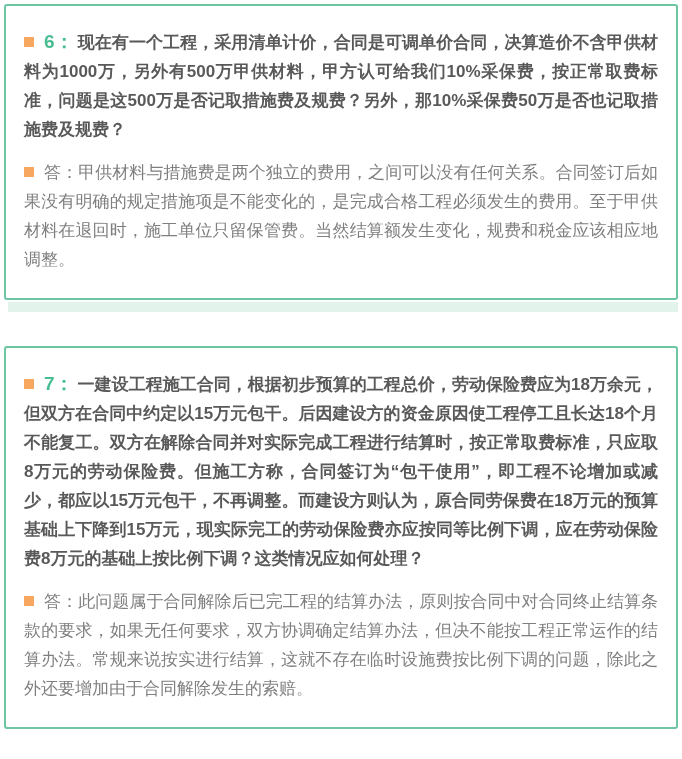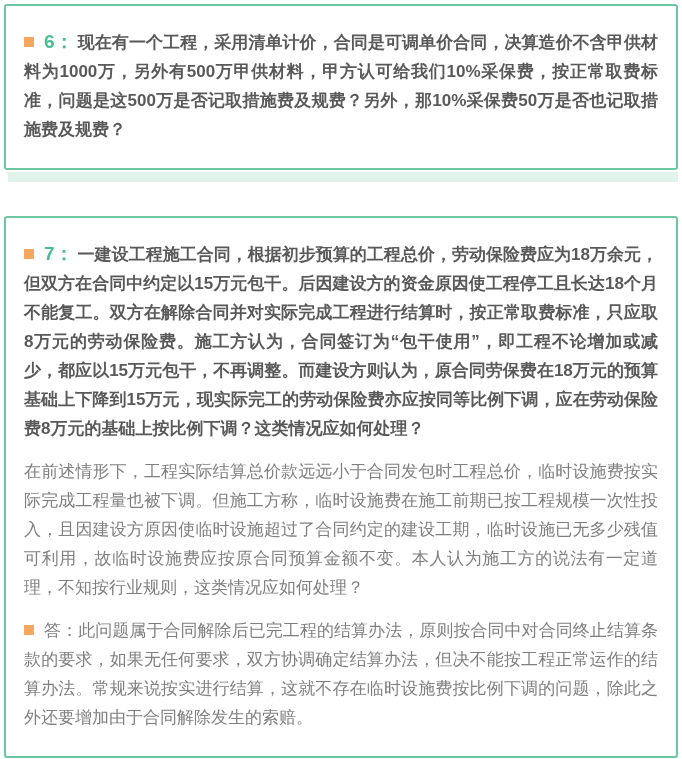--- a/index.html
+++ b/index.html
@@ -49,28 +49,30 @@
 </style>
 </head>
 <body>
 
 <div class="page">
 
   <section class="card">
     <p class="para question">
       <span class="bullet"></span><span class="q-number">6：</span><span>现在有一个工程，采用清单计价，合同是可调单价合同，决算造价不含甲供材料为1000万，另外有500万甲供材料，甲方认可给我们10%采保费，按正常取费标准，问题是这500万是否记取措施费及规费？另外，那10%采保费50万是否也记取措施费及规费？</span>
     </p>
+    <p class="para answer">
+      <span class="bullet"></span><span>答：</span><span>甲供材料与措施费是两个独立的费用，之间可以没有任何关系。合同签订后如果没有明确的规定措施项是不能变化的，是完成合格工程必须发生的费用。至于甲供材料在退回时，施工单位只留保管费。当然结算额发生变化，规费和税金应该相应地调整。</span>
+    </p>
   </section>
   <div class="card-shadow"></div>
 
   <div class="card-gap"></div>
 
   <section class="card">
     <p class="para question">
-      <span class="bullet"></span><span class="q-number">7：</span><span>一建设工程施工合同，根据初步预算的工程总价，劳动保险费应为18万余元，但双方在合同中约定以15万元包干。后因建设方的资金原因使工程停工且长达18个月不能复工。双方在解除合同并对实际完成工程进行结算时，按正常取费标准，只应取8万元的劳动保险费。施工方认为，合同签订为“包干使用”，即工程不论增加或减少，都应以15万元包干，不再调整。而建设方则认为，原合同劳保费在18万元的预算基础上下降到15万元，现实际完工的劳动保险费亦应按同等比例下调，应在劳动保险费8万元的基础上按比例下调？这类情况应如何处理？</span>
+      <span class="bullet"></span><span class="q-number">7：</span><span>一建设工程施工合同，根据初步预算的工程总价，劳动保险费应为18万余元，但双方在合同中约定以15万元包干。后因建设方的资金原因使工程停工且长达18个月不能复工。双方在解除合同并对实际完成工程进行结算时，按正常取费标准，只应取8万元的劳动保险费。但施工方称，合同签订为“包干使用”，即工程不论增加或减少，都应以15万元包干，不再调整。而建设方则认为，原合同劳保费在18万元的预算基础上下降到15万元，现实际完工的劳动保险费亦应按同等比例下调，应在劳动保险费8万元的基础上按比例下调？这类情况应如何处理？</span>
     </p>
-    <p class="para">在前述情形下，工程实际结算总价款远远小于合同发包时工程总价，临时设施费按实际完成工程量也被下调。但施工方称，临时设施费在施工前期已按工程规模一次性投入，且因建设方原因使临时设施超过了合同约定的建设工期，临时设施已无多少残值可利用，故临时设施费应按原合同预算金额不变。本人认为施工方的说法有一定道理，不知按行业规则，这类情况应如何处理？</p>
     <p class="para answer">
       <span class="bullet"></span><span>答：</span><span>此问题属于合同解除后已完工程的结算办法，原则按合同中对合同终止结算条款的要求，如果无任何要求，双方协调确定结算办法，但决不能按工程正常运作的结算办法。常规来说按实进行结算，这就不存在临时设施费按比例下调的问题，除此之外还要增加由于合同解除发生的索赔。</span>
     </p>
   </section>
 
 </div>
 
 </body></html>

